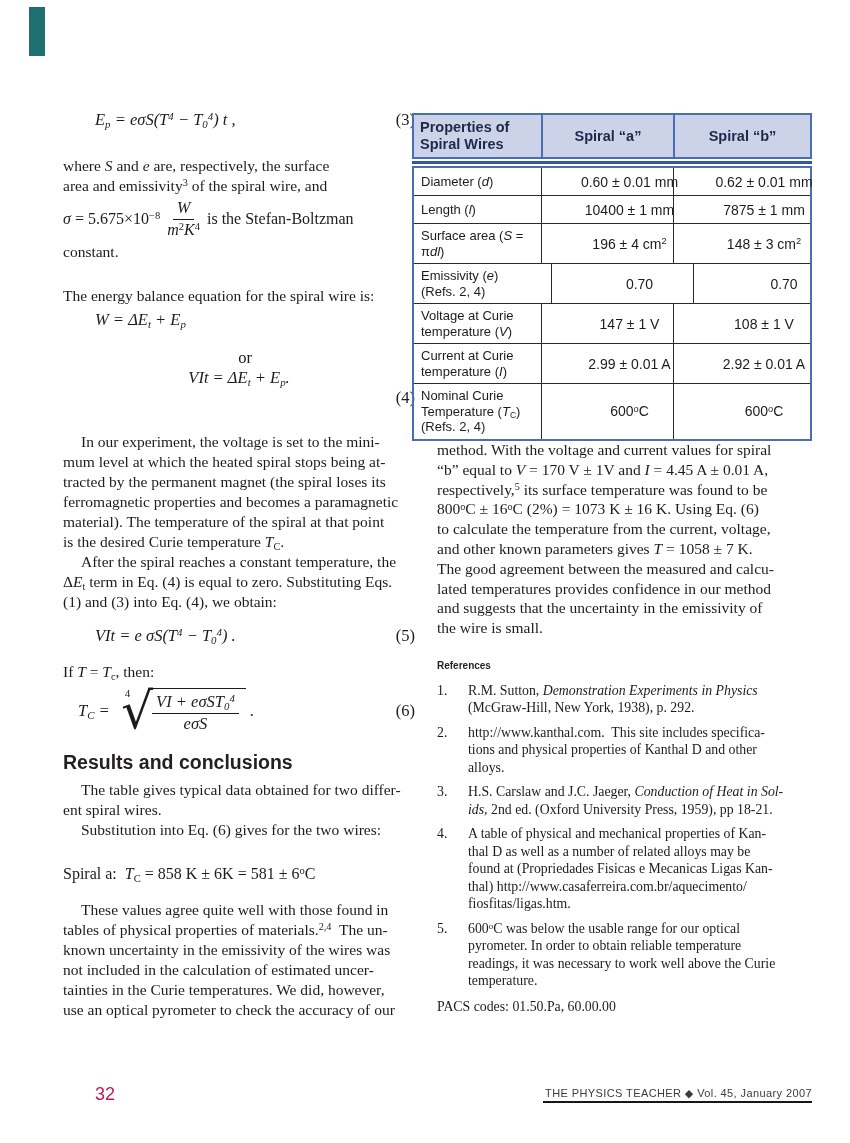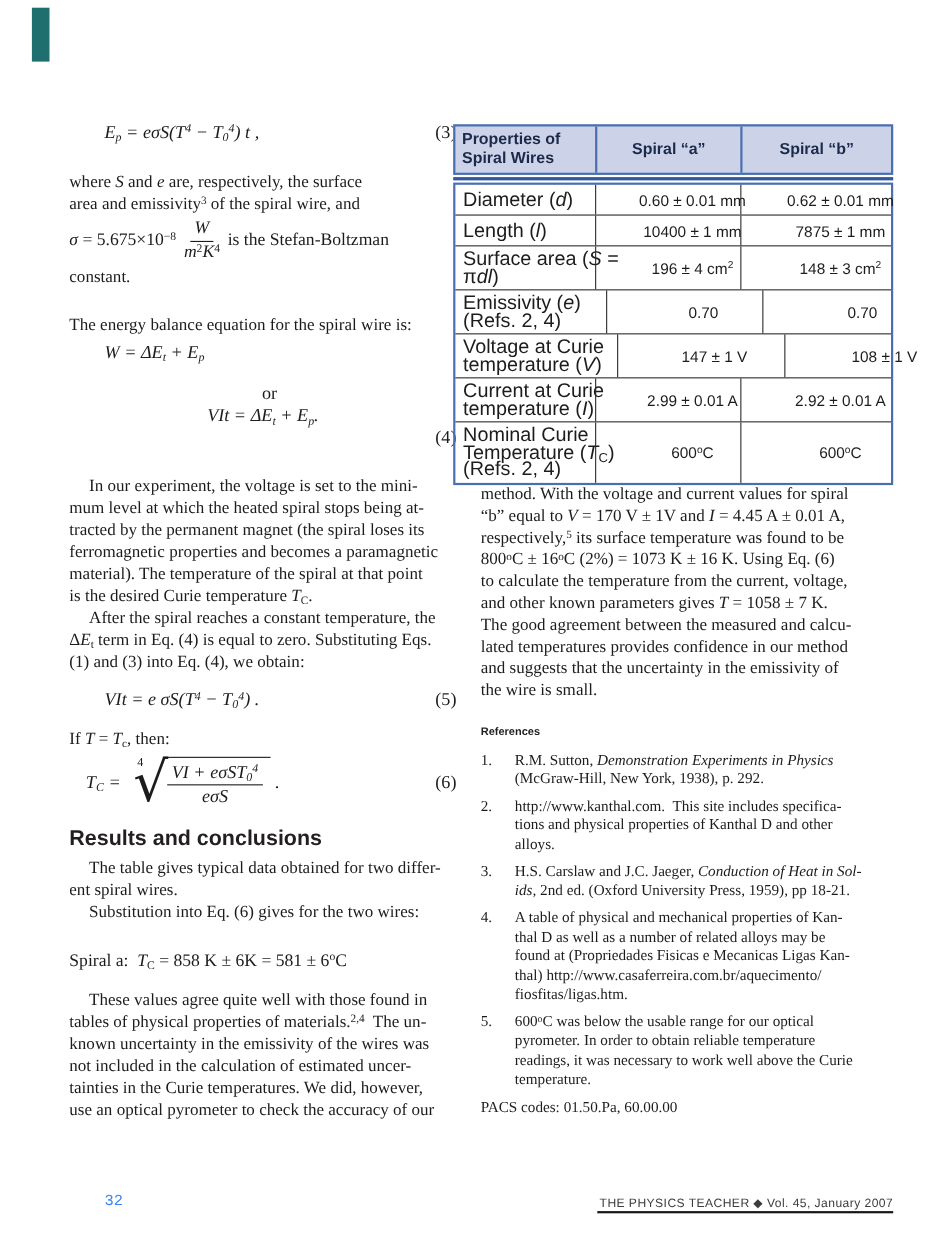--- a/index.html
+++ b/index.html
@@ -66,41 +66,41 @@
   .t-h-cell{display:flex;align-items:center;font-weight:bold;font-size:14.5px;line-height:17px;}
   .t-h-title{padding:4px 6px;}
   .t-h-col{justify-content:center;}
   .t-h-cell + .t-h-cell{border-left:2px solid var(--table_border,#4a6fb0);}
   .t-rule{height:3px;background:var(--table_header_rule,#33589e);margin:2px 0;}
   .t-body{border:2px solid var(--table_border,#4a6fb0);box-sizing:border-box;}
   .t-row{display:grid;grid-template-columns:127px 132px 137px;}
   .t-row + .t-row{border-top:1.4px solid var(--table_grid,#2b2b2b);}
   .t-cell{display:flex;align-items:center;box-sizing:border-box;}
   .t-cell + .t-cell{border-left:1.4px solid var(--table_grid,#2b2b2b);}
-  .t-label{padding:4px 4px 4px 7px;font-size:18px;line-height:15.5px;}
+  .t-label{padding:4px 4px 4px 7px;font-size:13px;line-height:15.5px;}
   .t-val{justify-content:center;font-size:14px;padding-left:44px;}
   .cell-text{white-space:pre;}
   .t-row:nth-child(1){min-height:27px;}
   .t-row:nth-child(2){min-height:27px;}
   .t-row:nth-child(3){min-height:34px;}
   .t-row:nth-child(4){min-height:36px;gap:10px;}
-  .t-row:nth-child(5){min-height:35px;gap:20px;}
+  .t-row:nth-child(5){min-height:35px;}
   .t-row:nth-child(6){min-height:35px;}
   .t-row:nth-child(7){min-height:50px;}
 
   
   .p-method{margin-bottom:18px;}
   .references-heading{font-family:"Liberation Sans","DejaVu Sans",sans-serif;font-weight:bold;font-size:10px;color:var(--heading,#231f20);margin:0 0 6px;}
   .ref{display:flex;margin-bottom:7px;font-size:13.8px;line-height:17.5px;}
   .refnum{width:31px;flex:none;}
   .reftext{white-space:pre;}
   .pacs{font-size:13.8px;margin-top:4px;}
 
   
-  .page-number{position:absolute;left:95px;top:1084px;font-family:Liberation Mono, monospace;font-size:14px;color:#3b82f6;}
+  .page-number{position:absolute;left:95px;top:1084px;font-family:Liberation Sans, sans-serif;font-size:18px;color:#be185d;}
   .journal-line{position:absolute;right:38px;top:1087px;font-family:"Liberation Sans","DejaVu Sans",sans-serif;font-size:11px;letter-spacing:0.4px;color:var(--footer_text,#3c3c3c);}
 </style>
 </head>
 <body>
 
 <div class="page">
 
   <div class="edge-marker"></div>
 
   <div class="col-left">

